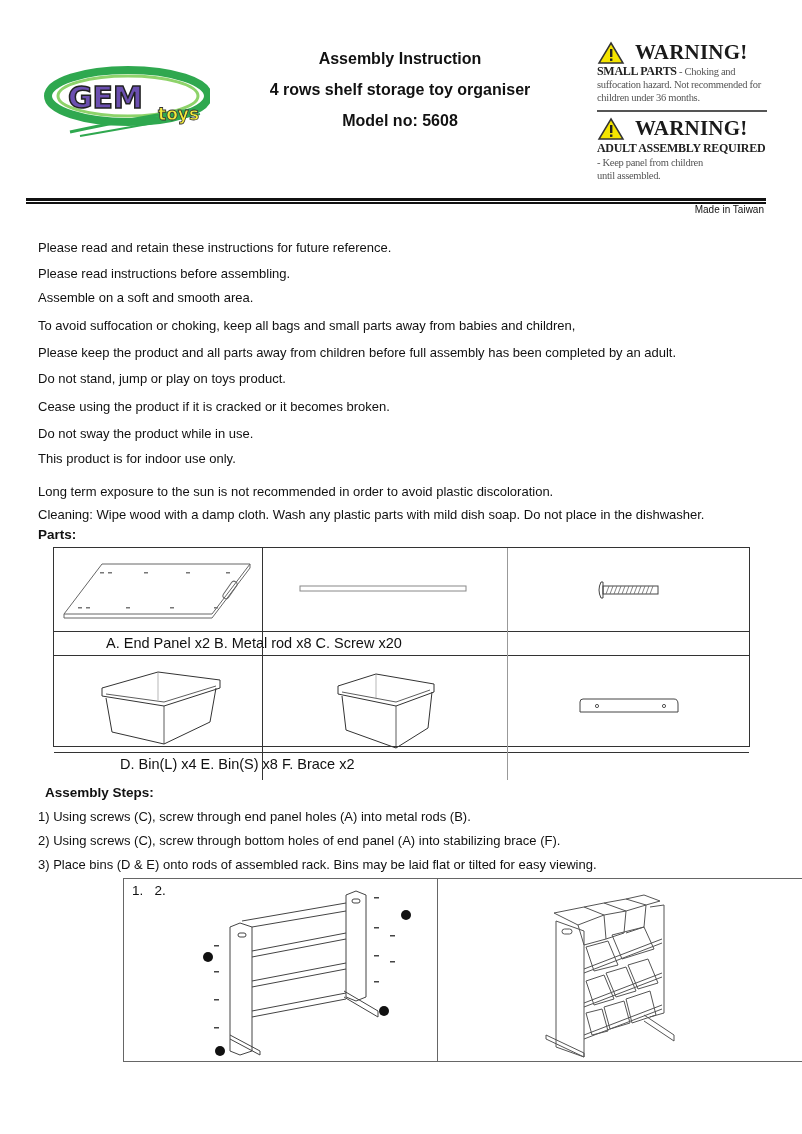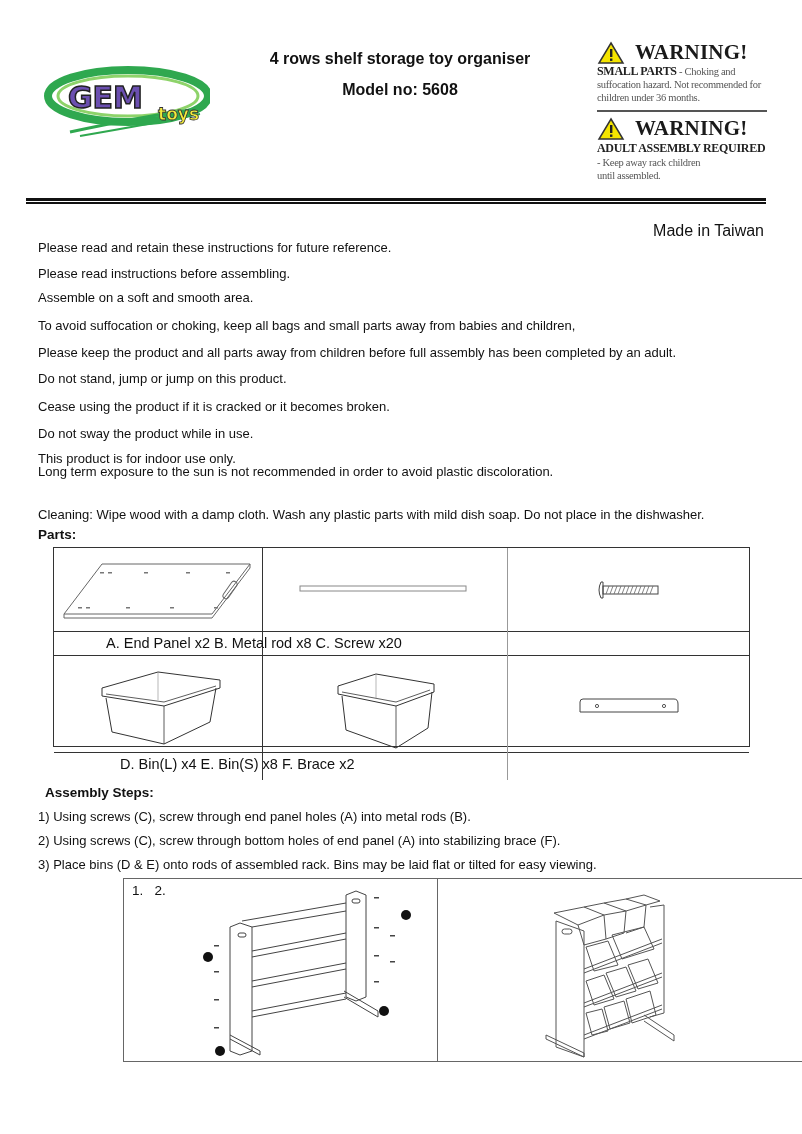--- a/index.html
+++ b/index.html
@@ -15,21 +15,21 @@
   .title-block div { height: 31px; line-height: 22px; }
   .warn-box { left: 597px; top: 40px; width: 170px; font-family: Liberation Serif, serif; }
   .warn-head { display: flex; align-items: center; gap: 10px; }
   .warn-title { font-weight: bold; font-size: 21px; letter-spacing: 0.2px; color: #1a1a1a; }
   .warn-sub { font-weight: bold; font-size: 12px; color: #222; margin-top: 0px; letter-spacing: -0.3px; }
   .warn-text { font-size: 10.5px; color: #555; line-height: 13px; letter-spacing: -0.3px; }
   .warn-sep { height: 2px; background: #555; margin: 6px 0 4px; }
 
   .rule-thick { left: 26px; top: 198px; width: 740px; height: 3px; background: #111; }
   .rule-thin { left: 26px; top: 202px; width: 740px; height: 1.5px; background: #111; }
-  .made-in { right: 38px; top: 222px; font-size: 16px; }
+  .made-in { right: 38px; top: 204px; font-size: 10px; }
 
   .notes { left: 38px; top: 234px; font-size: 13px; }
   .note { position: absolute; left: 0; white-space: nowrap; margin-top: 6px; }
 
   .section-label { font-weight: bold; font-size: 13.5px; }
 
   
   .parts-table { left: 53px; top: 547px; width: 697px; height: 200px; border: 1px solid #333; box-sizing: border-box; }
   .pt-hline { position: absolute; left: 0; right: 0; height: 1px; background: #333; }
   .pt-vline { position: absolute; width: 1px; background: #333; }
@@ -48,20 +48,21 @@
     <ellipse cx="88" cy="34" rx="80" ry="26" fill="none" stroke="#2fa84f" stroke-width="8"></ellipse>
     <ellipse cx="88" cy="34" rx="70" ry="20" fill="none" stroke="#8ed36a" stroke-width="3"></ellipse>
     <path d="M30 70 Q100 55 150 48" stroke="#2fa84f" stroke-width="3" fill="none"></path>
     <path d="M40 74 Q110 62 160 52" stroke="#2fa84f" stroke-width="2" fill="none"></path>
     <text x="28" y="46" font-family="DejaVu Sans, sans-serif" font-weight="bold" font-size="30" fill="#6b4fb0" stroke="#222" stroke-width="1.5">GEM</text>
     <text x="118" y="58" font-family="DejaVu Sans, sans-serif" font-weight="bold" font-size="17" fill="#f3ea3a" stroke="#333" stroke-width="0.8">toys</text>
   </svg>
 </div>
 
 <div class="abs title-block">
+  <div>Assembly Instruction</div>
   <div>4 rows shelf storage toy organiser</div>
   <div>Model no: 5608</div>
 </div>
 
 <div class="abs warn-box">
   <div>
     <div class="warn-head">
       <svg width="28" height="24" viewBox="0 0 28 24">
         <polygon points="14,2 26,22 2,22" fill="#f4e400" stroke="#333" stroke-width="1.5"></polygon>
         <rect x="13" y="8" width="2.4" height="8" fill="#222"></rect>
@@ -75,39 +76,39 @@
   <div>
     <div class="warn-head">
       <svg width="28" height="24" viewBox="0 0 28 24">
         <polygon points="14,2 26,22 2,22" fill="#f4e400" stroke="#333" stroke-width="1.5"></polygon>
         <rect x="13" y="8" width="2.4" height="8" fill="#222"></rect>
         <rect x="13" y="17.5" width="2.4" height="2.4" fill="#222"></rect>
       </svg>
       <span class="warn-title">WARNING!</span>
     </div>
     <div class="warn-sub">ADULT ASSEMBLY REQUIRED</div>
-    <div class="warn-text" style="width:120px">- Keep away rack children until assembled.</div>
+    <div class="warn-text" style="width:120px">- Keep panel from children until assembled.</div>
   </div>
 </div>
 
 <div class="abs rule-thick"></div>
 <div class="abs rule-thin"></div>
 <div class="abs made-in">Made in Taiwan</div>
 
 <div class="abs notes">
   <div class="note" style="top:0px">Please read and retain these instructions for future reference.</div>
   <div class="note" style="top:26px">Please read instructions before assembling.</div>
   <div class="note" style="top:50px">Assemble on a soft and smooth area.</div>
   <div class="note" style="top:78px">To avoid suffocation or choking, keep all bags and small parts away from babies and children,</div>
   <div class="note" style="top:105px">Please keep the product and all parts away from children before full assembly has been completed by an adult.</div>
-  <div class="note" style="top:131px">Do not stand, jump or jump on this product.</div>
+  <div class="note" style="top:131px">Do not stand, jump or play on toys product.</div>
   <div class="note" style="top:159px">Cease using the product if it is cracked or it becomes broken.</div>
   <div class="note" style="top:186px">Do not sway the product while in use.</div>
   <div class="note" style="top:211px">This product is for indoor use only.</div>
-  <div class="note" style="top:224px">Long term exposure to the sun is not recommended in order to avoid plastic discoloration.</div>
+  <div class="note" style="top:244px">Long term exposure to the sun is not recommended in order to avoid plastic discoloration.</div>
   <div class="note" style="top:267px">Cleaning: Wipe wood with a damp cloth. Wash any plastic parts with mild dish soap. Do not place in the dishwasher.</div>
 </div>
 
 <div class="abs section-label" style="left:38px; top:527px">Parts:</div>
 
 <div class="abs parts-table">
   <div class="pt-hline" style="top:83px"></div>
   <div class="pt-hline" style="top:107px"></div>
   <div class="pt-hline" style="top:204px"></div>
   <div class="pt-vline" style="left:208px; top:0; height:232px"></div>

